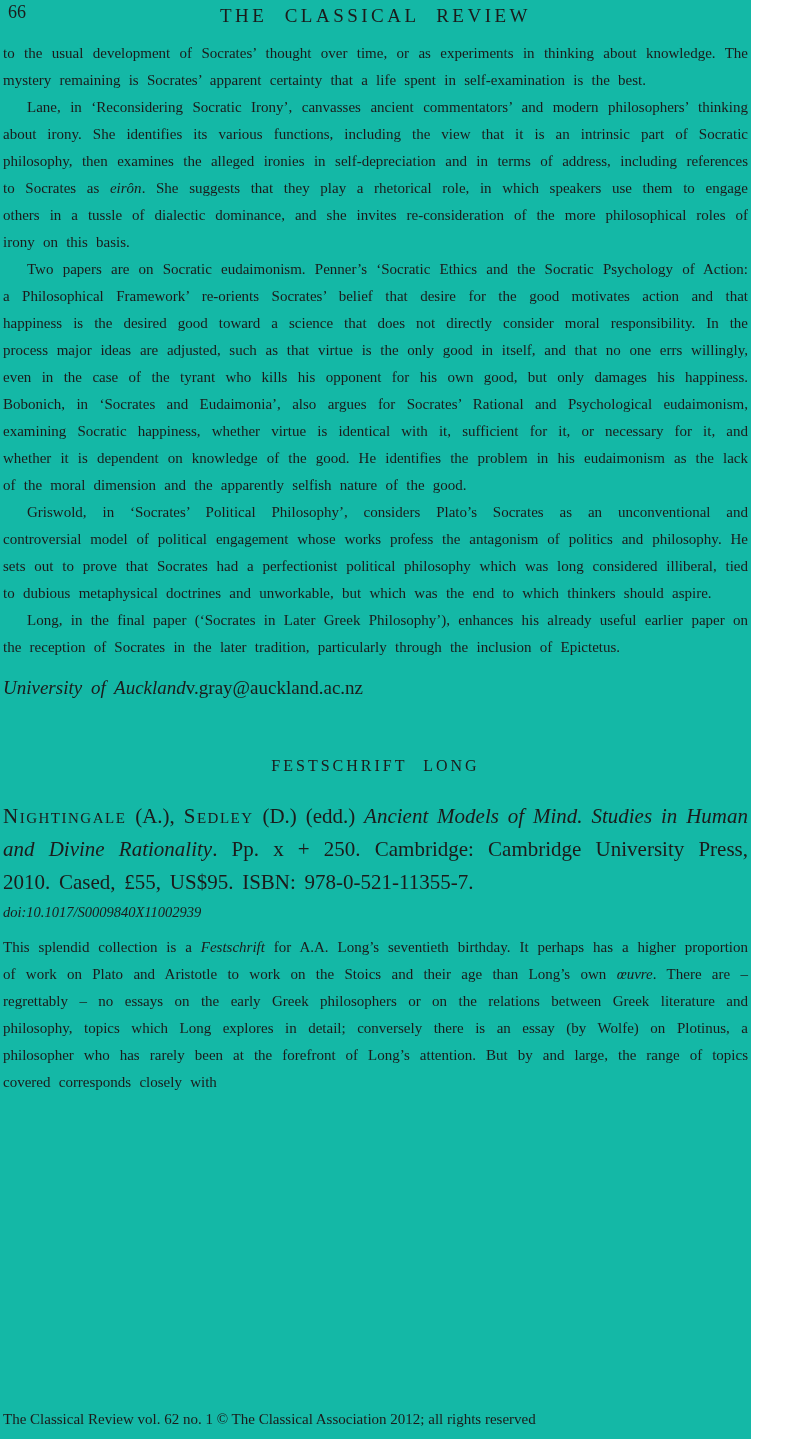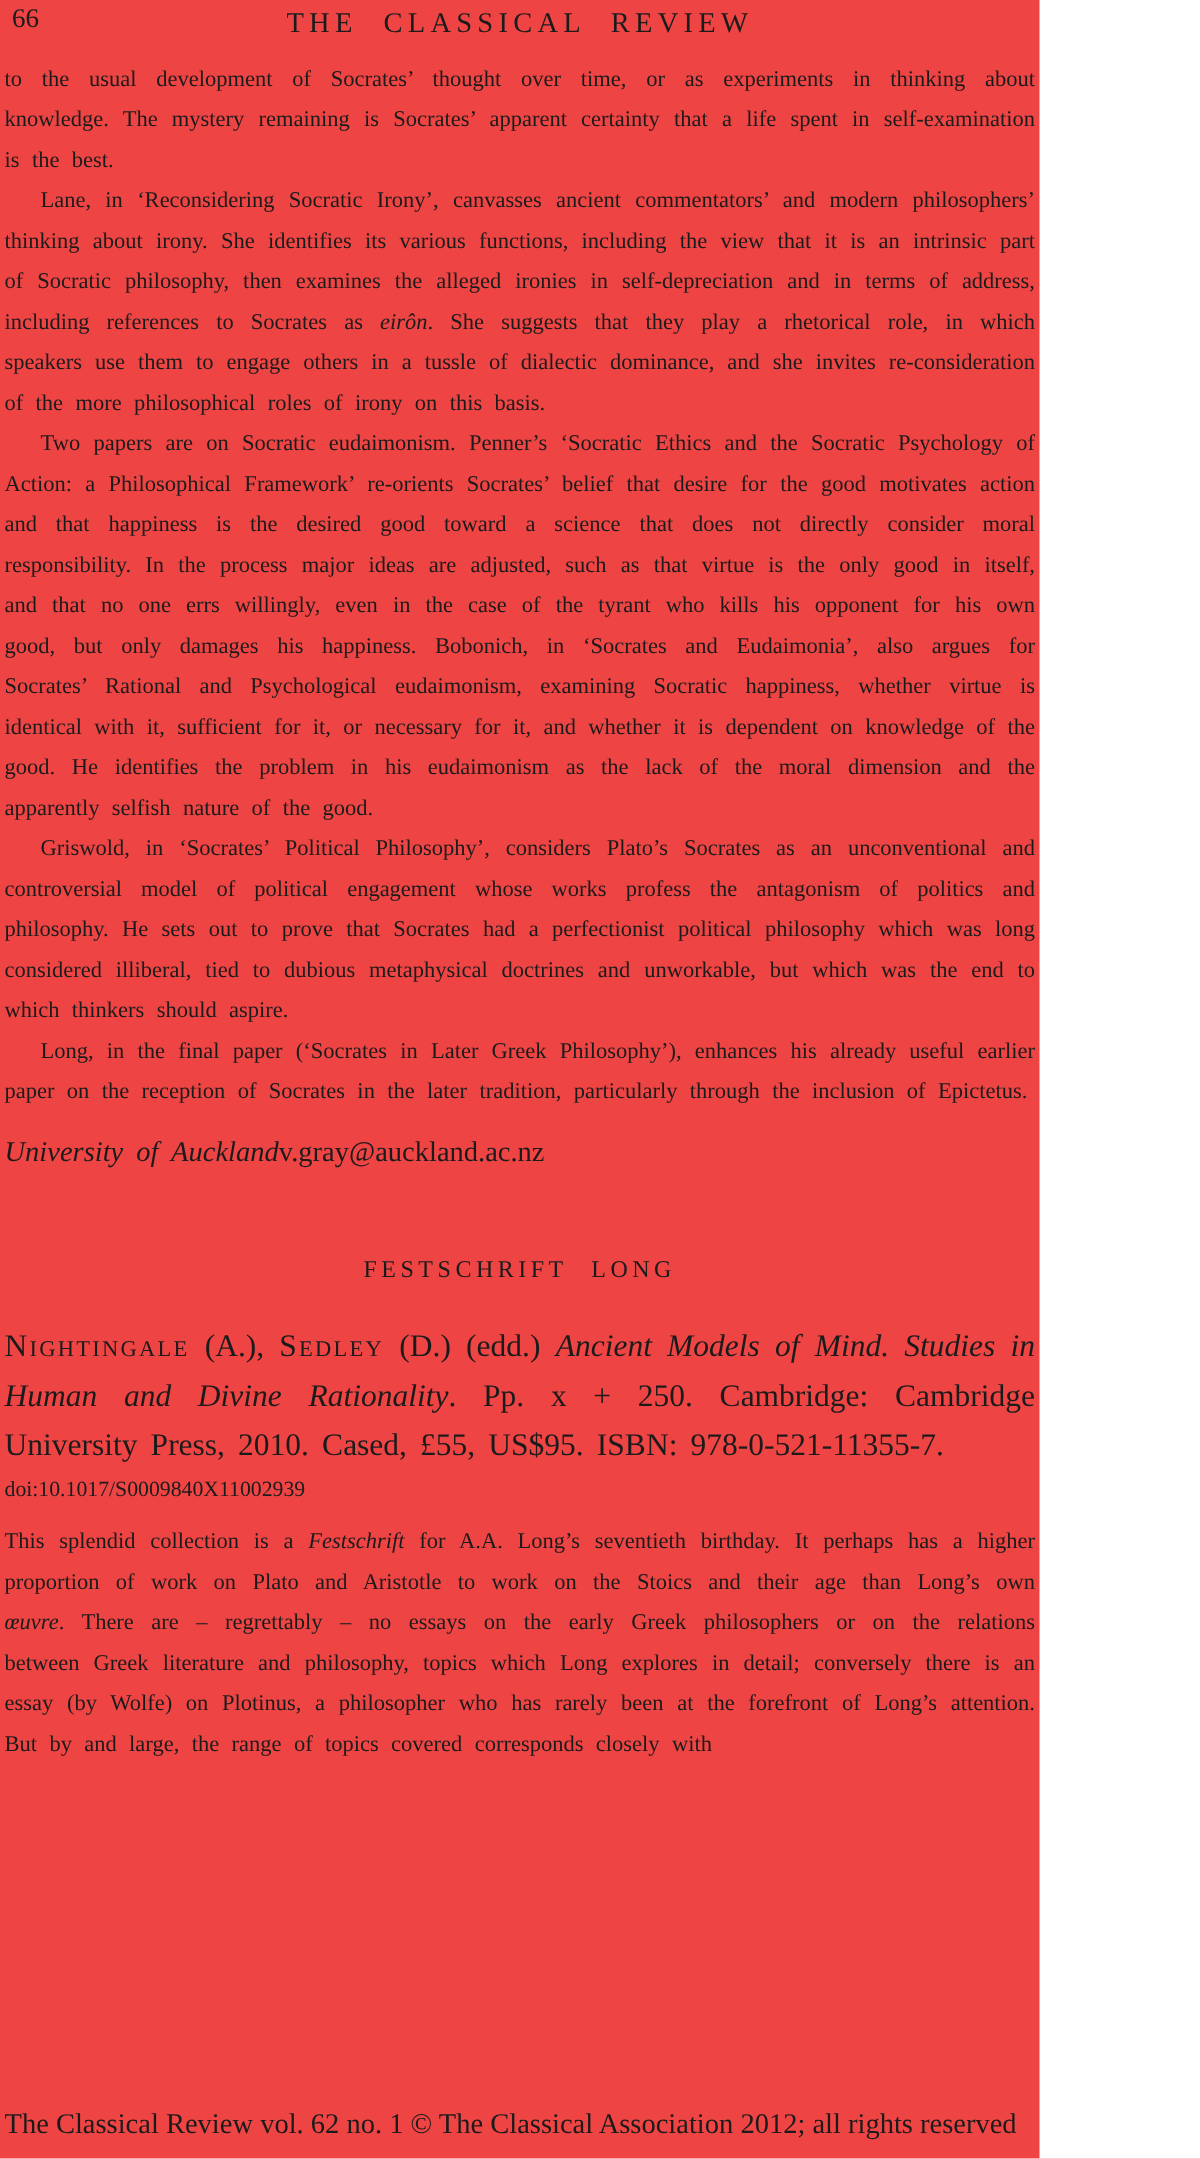--- a/index.html
+++ b/index.html
@@ -1,21 +1,21 @@
 <!DOCTYPE html>
 <html lang="en"><head>
 <meta charset="utf-8">
 <style>
   html, body { margin: 0; padding: 0; background: #ffffff; }
   .page {
     position: relative;
-    width: 693px;
+    width: 751px;
     height: 1439px;
     box-sizing: border-box;
-    background: #ef4444;
+    background: #14b8a6;
     color: #1b1b1b;
     font-family: "Liberation Serif", "DejaVu Serif", serif;
     padding: 2px 3px 0 3px;
     overflow: hidden;
   }
 
   
   .page-header { position: relative; height: 24px; margin-bottom: 14px; }
   .page-number { position: absolute; left: 5px; top: 0; font-size: 18px; }
   .journal-title {
@@ -53,26 +53,26 @@
     word-spacing: 9px;
   }
   p.citation {
     margin: 0;
     font-size: 21px;
     line-height: 33px;
     text-align: justify;
     word-spacing: 3.5px;
   }
   .sc { font-variant: small-caps; letter-spacing: 1.5px; }
-  .doi { font-size: 14.5px; margin: 5px 0 13px 0; }
+  .doi { font-size: 14.5px; margin: 5px 0 13px 0; font-style: italic; }
 
   
   .page-footer {
     position: absolute; left: 3px; bottom: 11px;
-    font-size: 19px; white-space: nowrap;
+    font-size: 15px; white-space: nowrap;
   }
 </style>
 </head>
 <body>
 
 <div class="page">
 
   <header class="page-header">
     <span class="page-number">66</span>
     <span class="journal-title">THE CLASSICAL REVIEW</span>

